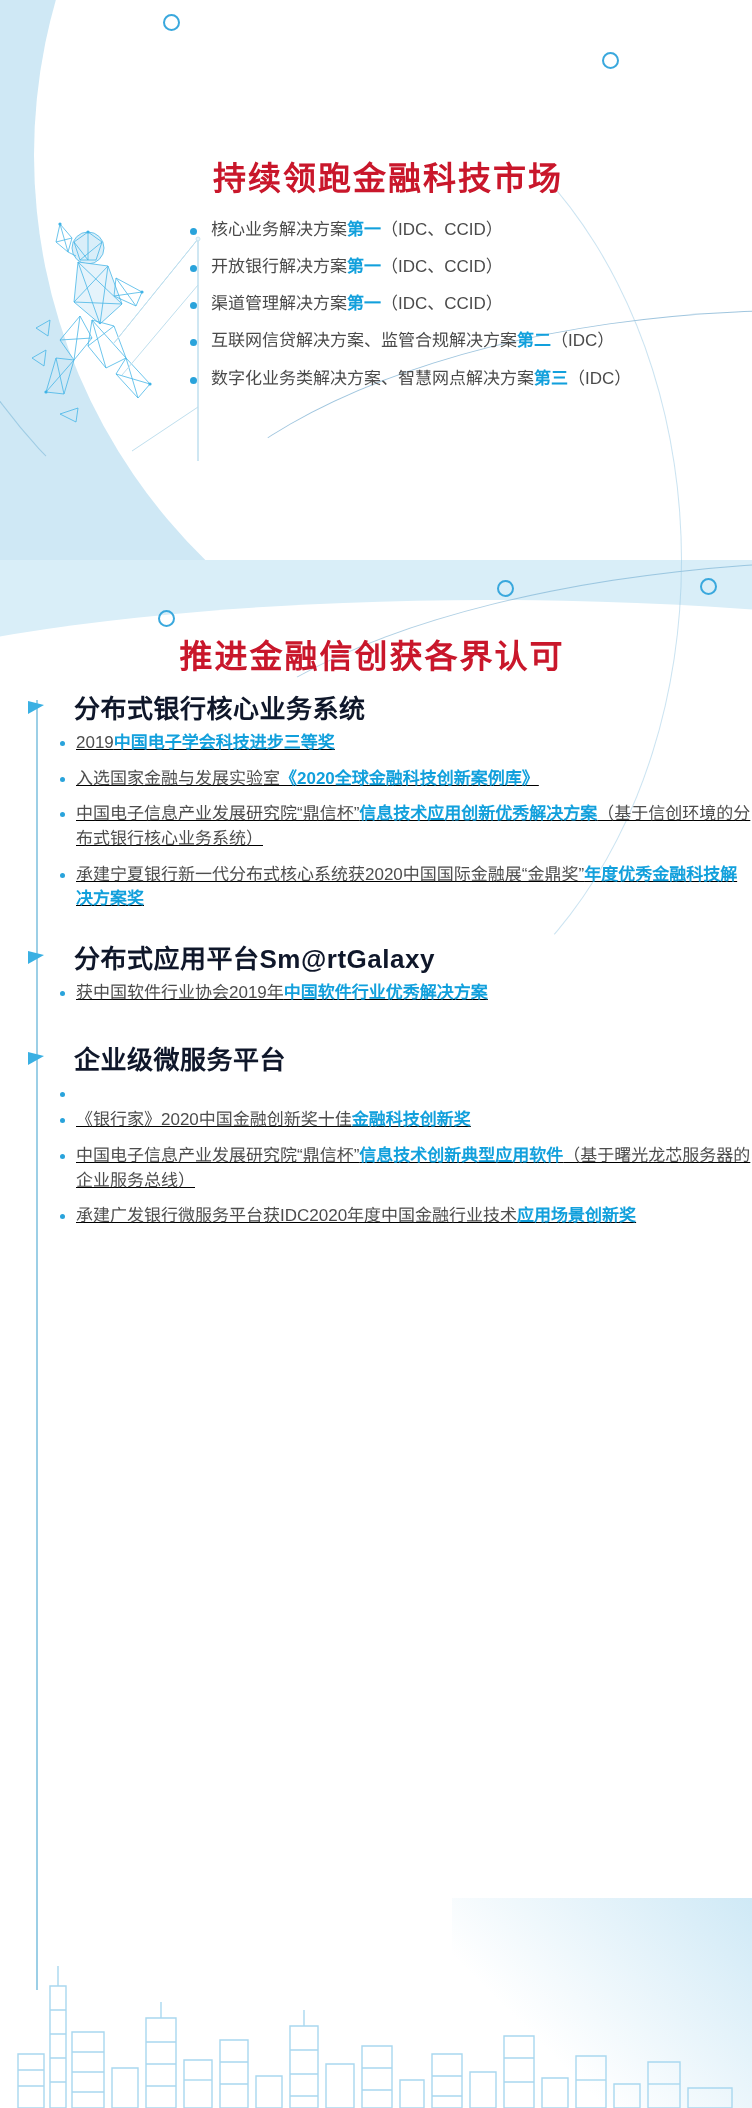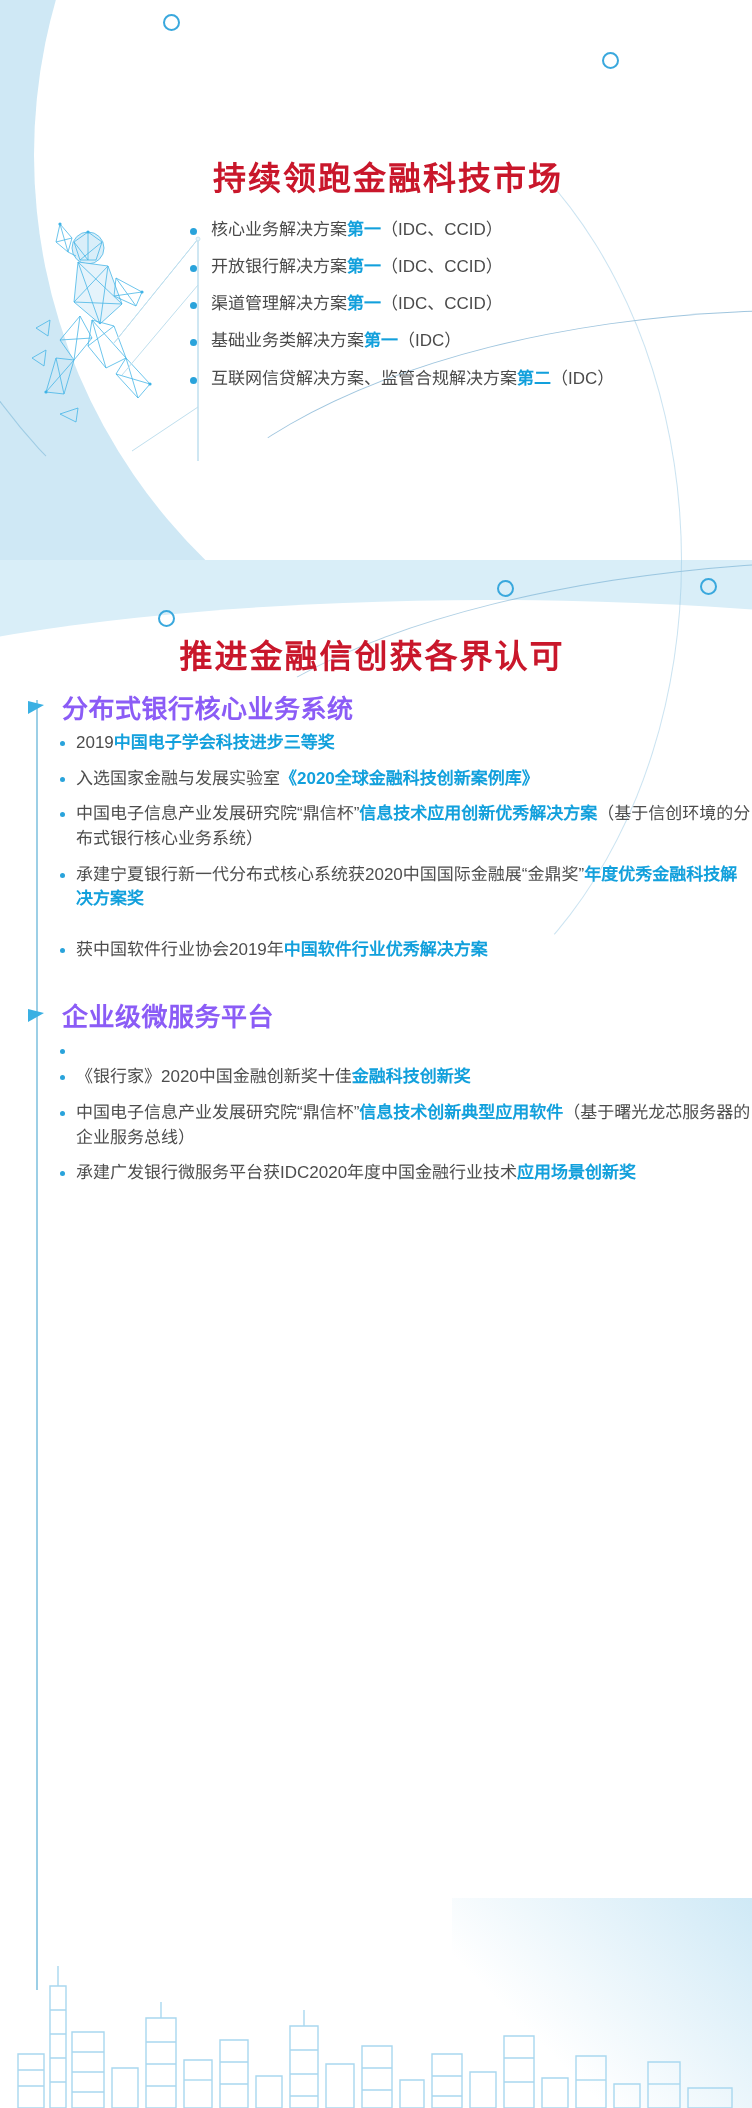--- a/index.html
+++ b/index.html
@@ -196,29 +196,30 @@
     position: absolute;
     left: 28px;
     top: 13px;
     width: 0;
     height: 0;
     border-left: 16px solid #3ab0e3;
     border-top: 4px solid transparent;
     border-bottom: 9px solid transparent;
   }
   .group-title {
-    margin-left: 34px;
-    color: #8b5cf6;
+    margin-left: 46px;
+    color: #0f172a;
     font-size: 26px;
     font-weight: bold;
     letter-spacing: 0.5px;
   }
 
   .group-list {
     padding-left: 60px;
+    text-decoration: underline;
   }
   .row-two {
     display: flex;
     align-items: flex-start;
     margin-bottom: 11px;
     line-height: 1.45;
   }
   .dot-xs {
     flex: 0 0 auto;
     width: 5px;
@@ -337,25 +338,25 @@
       <div class="row-one">
         <span class="dot-sm"></span>
         <span class="txt"><span>开放银行解决方案</span><span class="hl-blue">第一</span><span>（IDC、CCID）</span></span>
       </div>
       <div class="row-one">
         <span class="dot-sm"></span>
         <span class="txt"><span>渠道管理解决方案</span><span class="hl-blue">第一</span><span>（IDC、CCID）</span></span>
       </div>
       <div class="row-one">
         <span class="dot-sm"></span>
-        <span class="txt"><span>基础业务类解决方案</span><span class="hl-blue">第一</span><span>（IDC）</span></span>
+        <span class="txt"><span>互联网信贷解决方案、监管合规解决方案</span><span class="hl-blue">第二</span><span>（IDC）</span></span>
       </div>
       <div class="row-one">
         <span class="dot-sm"></span>
-        <span class="txt"><span>互联网信贷解决方案、监管合规解决方案</span><span class="hl-blue">第二</span><span>（IDC）</span></span>
+        <span class="txt"><span>数字化业务类解决方案、智慧网点解决方案</span><span class="hl-blue">第三</span><span>（IDC）</span></span>
       </div>
     </div>
   </div>
 
   <div class="section-two">
 
     <div class="title-red-2">推进金融信创获各界认可</div>
 
     <div class="timeline"></div>
 
@@ -380,20 +381,24 @@
             <span class="txt"><span>中国电子信息产业发展研究院“鼎信杯”</span><span class="hl-blue">信息技术应用创新优秀解决方案</span><span>（基于信创环境的分布式银行核心业务系统）</span></span>
           </div>
           <div class="row-two">
             <span class="dot-xs"></span>
             <span class="txt"><span>承建宁夏银行新一代分布式核心系统获2020中国国际金融展“金鼎奖”</span><span class="hl-blue">年度优秀金融科技解决方案奖</span></span>
           </div>
         </div>
       </div>
 
       <div class="group" style="margin-top:26px;">
+        <div class="group-head">
+          <span class="flag"></span>
+          <span class="group-title">分布式应用平台Sm@rtGalaxy</span>
+        </div>
         <div class="group-list">
           <div class="row-two">
             <span class="dot-xs"></span>
             <span class="txt"><span>获中国软件行业协会2019年</span><span class="hl-blue">中国软件行业优秀解决方案</span></span>
           </div>
         </div>
       </div>
 
       <div class="group" style="margin-top:34px;">
         <div class="group-head">

